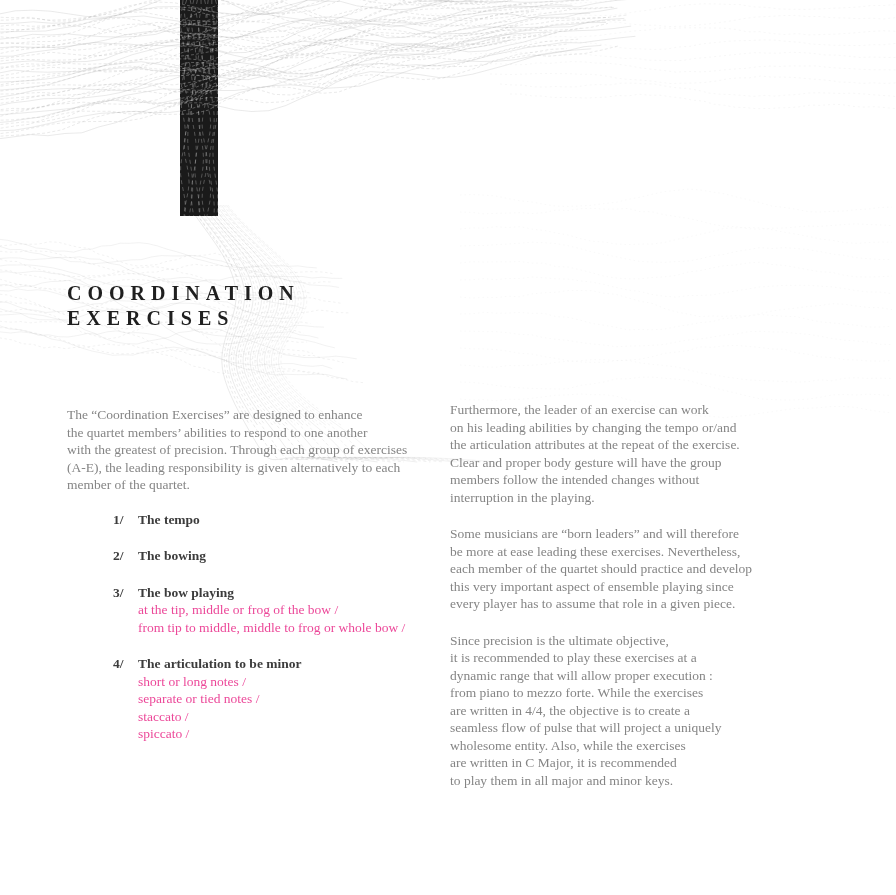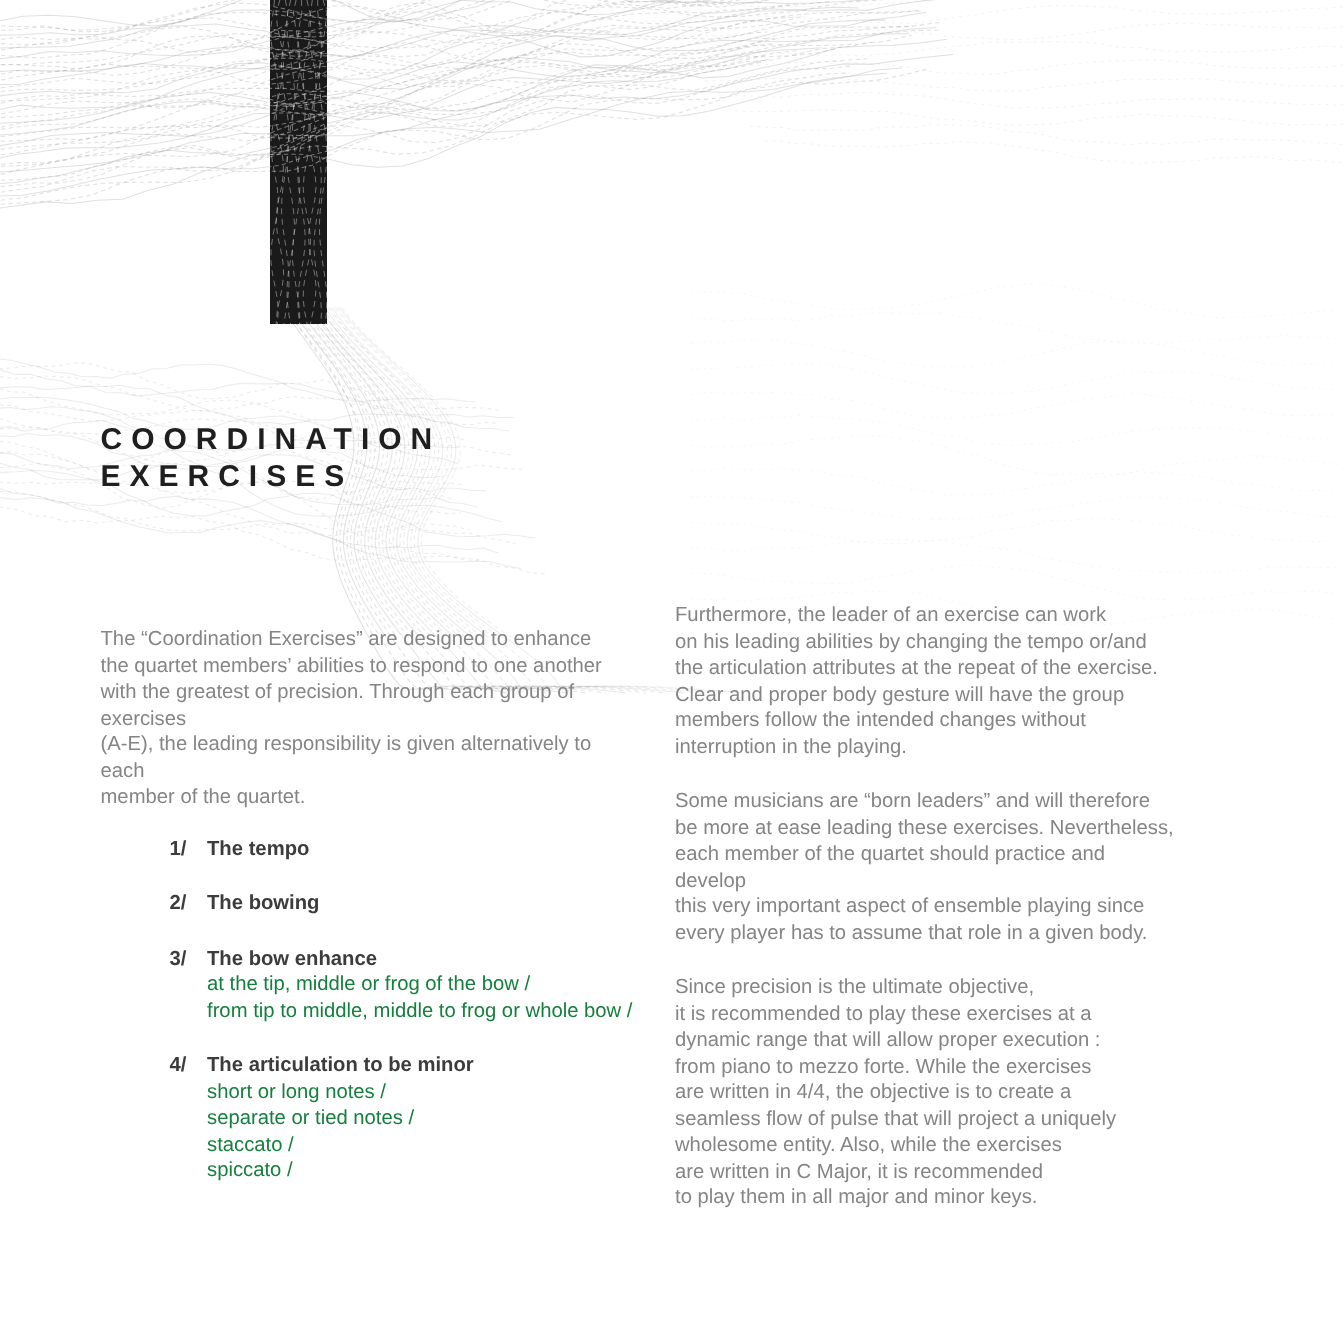--- a/index.html
+++ b/index.html
@@ -1,21 +1,21 @@
 <!DOCTYPE html>
 <html><head>
 <meta charset="utf-8">
 <style>
   html,body{margin:0;padding:0;background:#fff;}
   .page{
     position:relative;
     width:896px;height:850px;
     background:#ffffff;
     overflow:hidden;
-    font-family:Liberation Sans, sans-serif;
+    font-family:Liberation Serif, serif;
   }
   #art{
     position:absolute;left:0;top:0;
     pointer-events:none;
   }
   .page-title{
     position:absolute;left:67px;top:281px;
     margin:0;
     font-size:20px;font-weight:700;
     letter-spacing:6px;
@@ -28,26 +28,26 @@
     position:absolute;top:401px;
     font-size:13.5px;
     line-height:17.5px;
     color:#858585;
     z-index:2;
   }
   .col-left{left:67px;width:360px;}
   .col-right{left:450px;width:336px;}
   .para{margin:0 0 19px 0;white-space:pre-line;}
   .lead-in{margin:0 0 23px 0;white-space:pre-line;}
-  .intro{margin:16px 0 17px 0;}
+  .intro{margin:5px 0 17px 0;}
   .determine-list{padding-left:46px;}
   .list-item{margin-bottom:19px;}
   .item-head{display:flex;font-weight:700;color:#3c3c3c;}
   .item-num{width:25px;flex:0 0 25px;}
-  .item-details{padding-left:25px;white-space:pre-line;color:#15803d;font-weight:400;}
+  .item-details{padding-left:25px;white-space:pre-line;color:#ec4899;font-weight:400;}
 </style>
 </head>
 <body>
 
 <div class="page">
 
   <svg id="art" width="896" height="895" viewBox="0 0 896 895">
       <defs>
         <clipPath id="barclip">
           <rect x="180" y="0" width="38" height="216"></rect>
@@ -257,21 +257,21 @@
         <div class="item-head">
           <span class="item-num">2/</span>
           <span class="item-label">The bowing</span>
         </div>
         <div class="item-details"></div>
       </div>
 
       <div class="list-item">
         <div class="item-head">
           <span class="item-num">3/</span>
-          <span class="item-label">The bow enhance</span>
+          <span class="item-label">The bow playing</span>
         </div>
         <div class="item-details">at the tip, middle or frog of the bow /
 from tip to middle, middle to frog or whole bow /</div>
       </div>
 
       <div class="list-item">
         <div class="item-head">
           <span class="item-num">4/</span>
           <span class="item-label">The articulation to be minor</span>
         </div>
@@ -288,21 +288,21 @@
     <p class="para">Furthermore, the leader of an exercise can work
 on his leading abilities by changing the tempo or/and
 the articulation attributes at the repeat of the exercise.
 Clear and proper body gesture will have the group
 members follow the intended changes without
 interruption in the playing.</p>
     <p class="para">Some musicians are “born leaders” and will therefore
 be more at ease leading these exercises. Nevertheless,
 each member of the quartet should practice and develop
 this very important aspect of ensemble playing since
-every player has to assume that role in a given body.</p>
+every player has to assume that role in a given piece.</p>
     <p class="para">Since precision is the ultimate objective,
 it is recommended to play these exercises at a
 dynamic range that will allow proper execution :
 from piano to mezzo forte. While the exercises
 are written in 4/4, the objective is to create a
 seamless flow of pulse that will project a uniquely
 wholesome entity. Also, while the exercises
 are written in C Major, it is recommended
 to play them in all major and minor keys.</p>
   </div>

